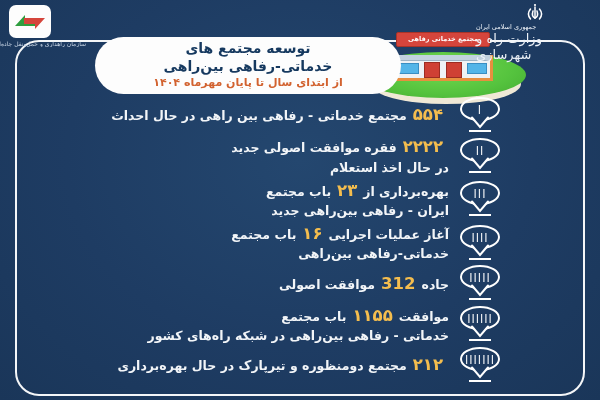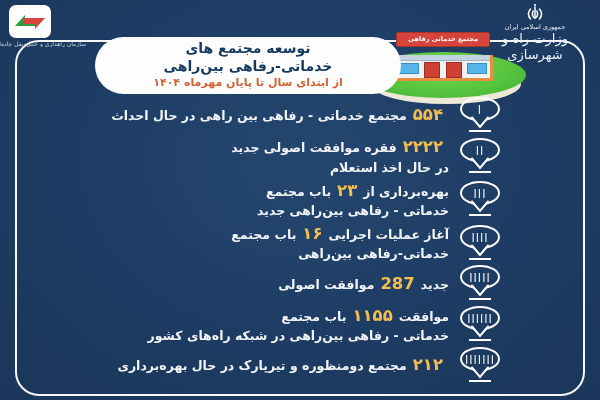--- a/index.html
+++ b/index.html
@@ -10,21 +10,21 @@
     direction:rtl;
   }
   
   .frame{position:absolute;left:15px;top:40px;width:566px;height:352px;
     border:2px solid #f4f6f8;border-radius:24px;}
   
   .org-logo{position:absolute;left:9px;top:5px;width:42px;height:33px;background:#fdfdfd;
     border-radius:7px;display:flex;align-items:center;justify-content:center;z-index:5;}
   .org-caption{position:absolute;left:0px;top:40px;width:86px;text-align:center;
     color:#c9d6e6;font-size:6px;white-space:nowrap;overflow:hidden;z-index:5;}
-  .gov{position:absolute;right:6px;top:3px;width:118px;text-align:center;color:#edf2f8;z-index:5;}
+  .gov{position:absolute;right:6px;top:3px;width:118px;text-align:left;color:#edf2f8;z-index:5;}
   .gov .emblem{display:block;margin:0 auto;}
   .gov-l1{font-size:6.5px;line-height:1.25;}
   .gov-l2{font-size:13px;font-weight:normal;line-height:1.25;}
   
   .title-box{position:absolute;left:95px;top:37px;width:306px;height:57px;background:#fdfdfd;
     border-radius:29px;z-index:4;display:flex;flex-direction:column;
     justify-content:center;text-align:center;}
   .title-l1,.title-l2{color:#16395f;font-weight:bold;font-size:14px;line-height:1.25;}
   .title-l3{color:#d2622f;font-weight:bold;font-size:11px;line-height:1.3;margin-top:1px;}
   
@@ -126,41 +126,41 @@
       <div class="txt"><span></span><span class="num">۲۲۲۲</span><span>فقره موافقت اصولی جدید</span><span class="l2">در حال اخذ استعلام</span></div>
     </div>
 
     <div class="row">
       <svg class="pin" width="44" height="36" viewBox="0 0 44 36">
         <ellipse cx="22" cy="12" rx="19" ry="11" fill="none" stroke="#fff" stroke-width="2"></ellipse>
         <path d="M14 20.5 L22 30 L30 20.5" fill="#1e3c63" stroke="#fff" stroke-width="2" stroke-linecap="round"></path>
         <text class="tally" x="22" y="15" text-anchor="middle">|||</text>
         <line x1="11" y1="34" x2="33" y2="34" stroke="#fff" stroke-width="2"></line>
       </svg>
-      <div class="txt"><span>بهره‌برداری از</span><span class="num">۲۳</span><span>باب مجتمع</span><span class="l2">خدماتی - رفاهی بین‌راهی جدید</span></div>
+      <div class="txt"><span>بهره‌برداری از</span><span class="num">۲۳</span><span>باب مجتمع</span><span class="l2">ایران - رفاهی بین‌راهی جدید</span></div>
     </div>
 
     <div class="row">
       <svg class="pin" width="44" height="36" viewBox="0 0 44 36">
         <ellipse cx="22" cy="12" rx="19" ry="11" fill="none" stroke="#fff" stroke-width="2"></ellipse>
         <path d="M14 20.5 L22 30 L30 20.5" fill="#1e3c63" stroke="#fff" stroke-width="2" stroke-linecap="round"></path>
         <text class="tally" x="22" y="15" text-anchor="middle">||||</text>
         <line x1="11" y1="34" x2="33" y2="34" stroke="#fff" stroke-width="2"></line>
       </svg>
       <div class="txt"><span>آغاز عملیات اجرایی</span><span class="num">۱۶</span><span>باب مجتمع</span><span class="l2">خدماتی-رفاهی بین‌راهی</span></div>
     </div>
 
     <div class="row">
       <svg class="pin" width="44" height="36" viewBox="0 0 44 36">
         <ellipse cx="22" cy="12" rx="19" ry="11" fill="none" stroke="#fff" stroke-width="2"></ellipse>
         <path d="M14 20.5 L22 30 L30 20.5" fill="#1e3c63" stroke="#fff" stroke-width="2" stroke-linecap="round"></path>
         <text class="tally" x="22" y="15" text-anchor="middle">|||||</text>
         <line x1="11" y1="34" x2="33" y2="34" stroke="#fff" stroke-width="2"></line>
       </svg>
-      <div class="txt"><span>جدید</span><span class="num">287</span><span>موافقت اصولی</span><span class="l2"></span></div>
+      <div class="txt"><span>جاده</span><span class="num">312</span><span>موافقت اصولی</span><span class="l2"></span></div>
     </div>
 
     <div class="row">
       <svg class="pin" width="44" height="36" viewBox="0 0 44 36">
         <ellipse cx="22" cy="12" rx="19" ry="11" fill="none" stroke="#fff" stroke-width="2"></ellipse>
         <path d="M14 20.5 L22 30 L30 20.5" fill="#1e3c63" stroke="#fff" stroke-width="2" stroke-linecap="round"></path>
         <text class="tally" x="22" y="15" text-anchor="middle">||||||</text>
         <line x1="11" y1="34" x2="33" y2="34" stroke="#fff" stroke-width="2"></line>
       </svg>
       <div class="txt"><span>موافقت</span><span class="num">۱۱۵۵</span><span>باب مجتمع</span><span class="l2">خدماتی - رفاهی بین‌راهی در شبکه راه‌های کشور</span></div>

